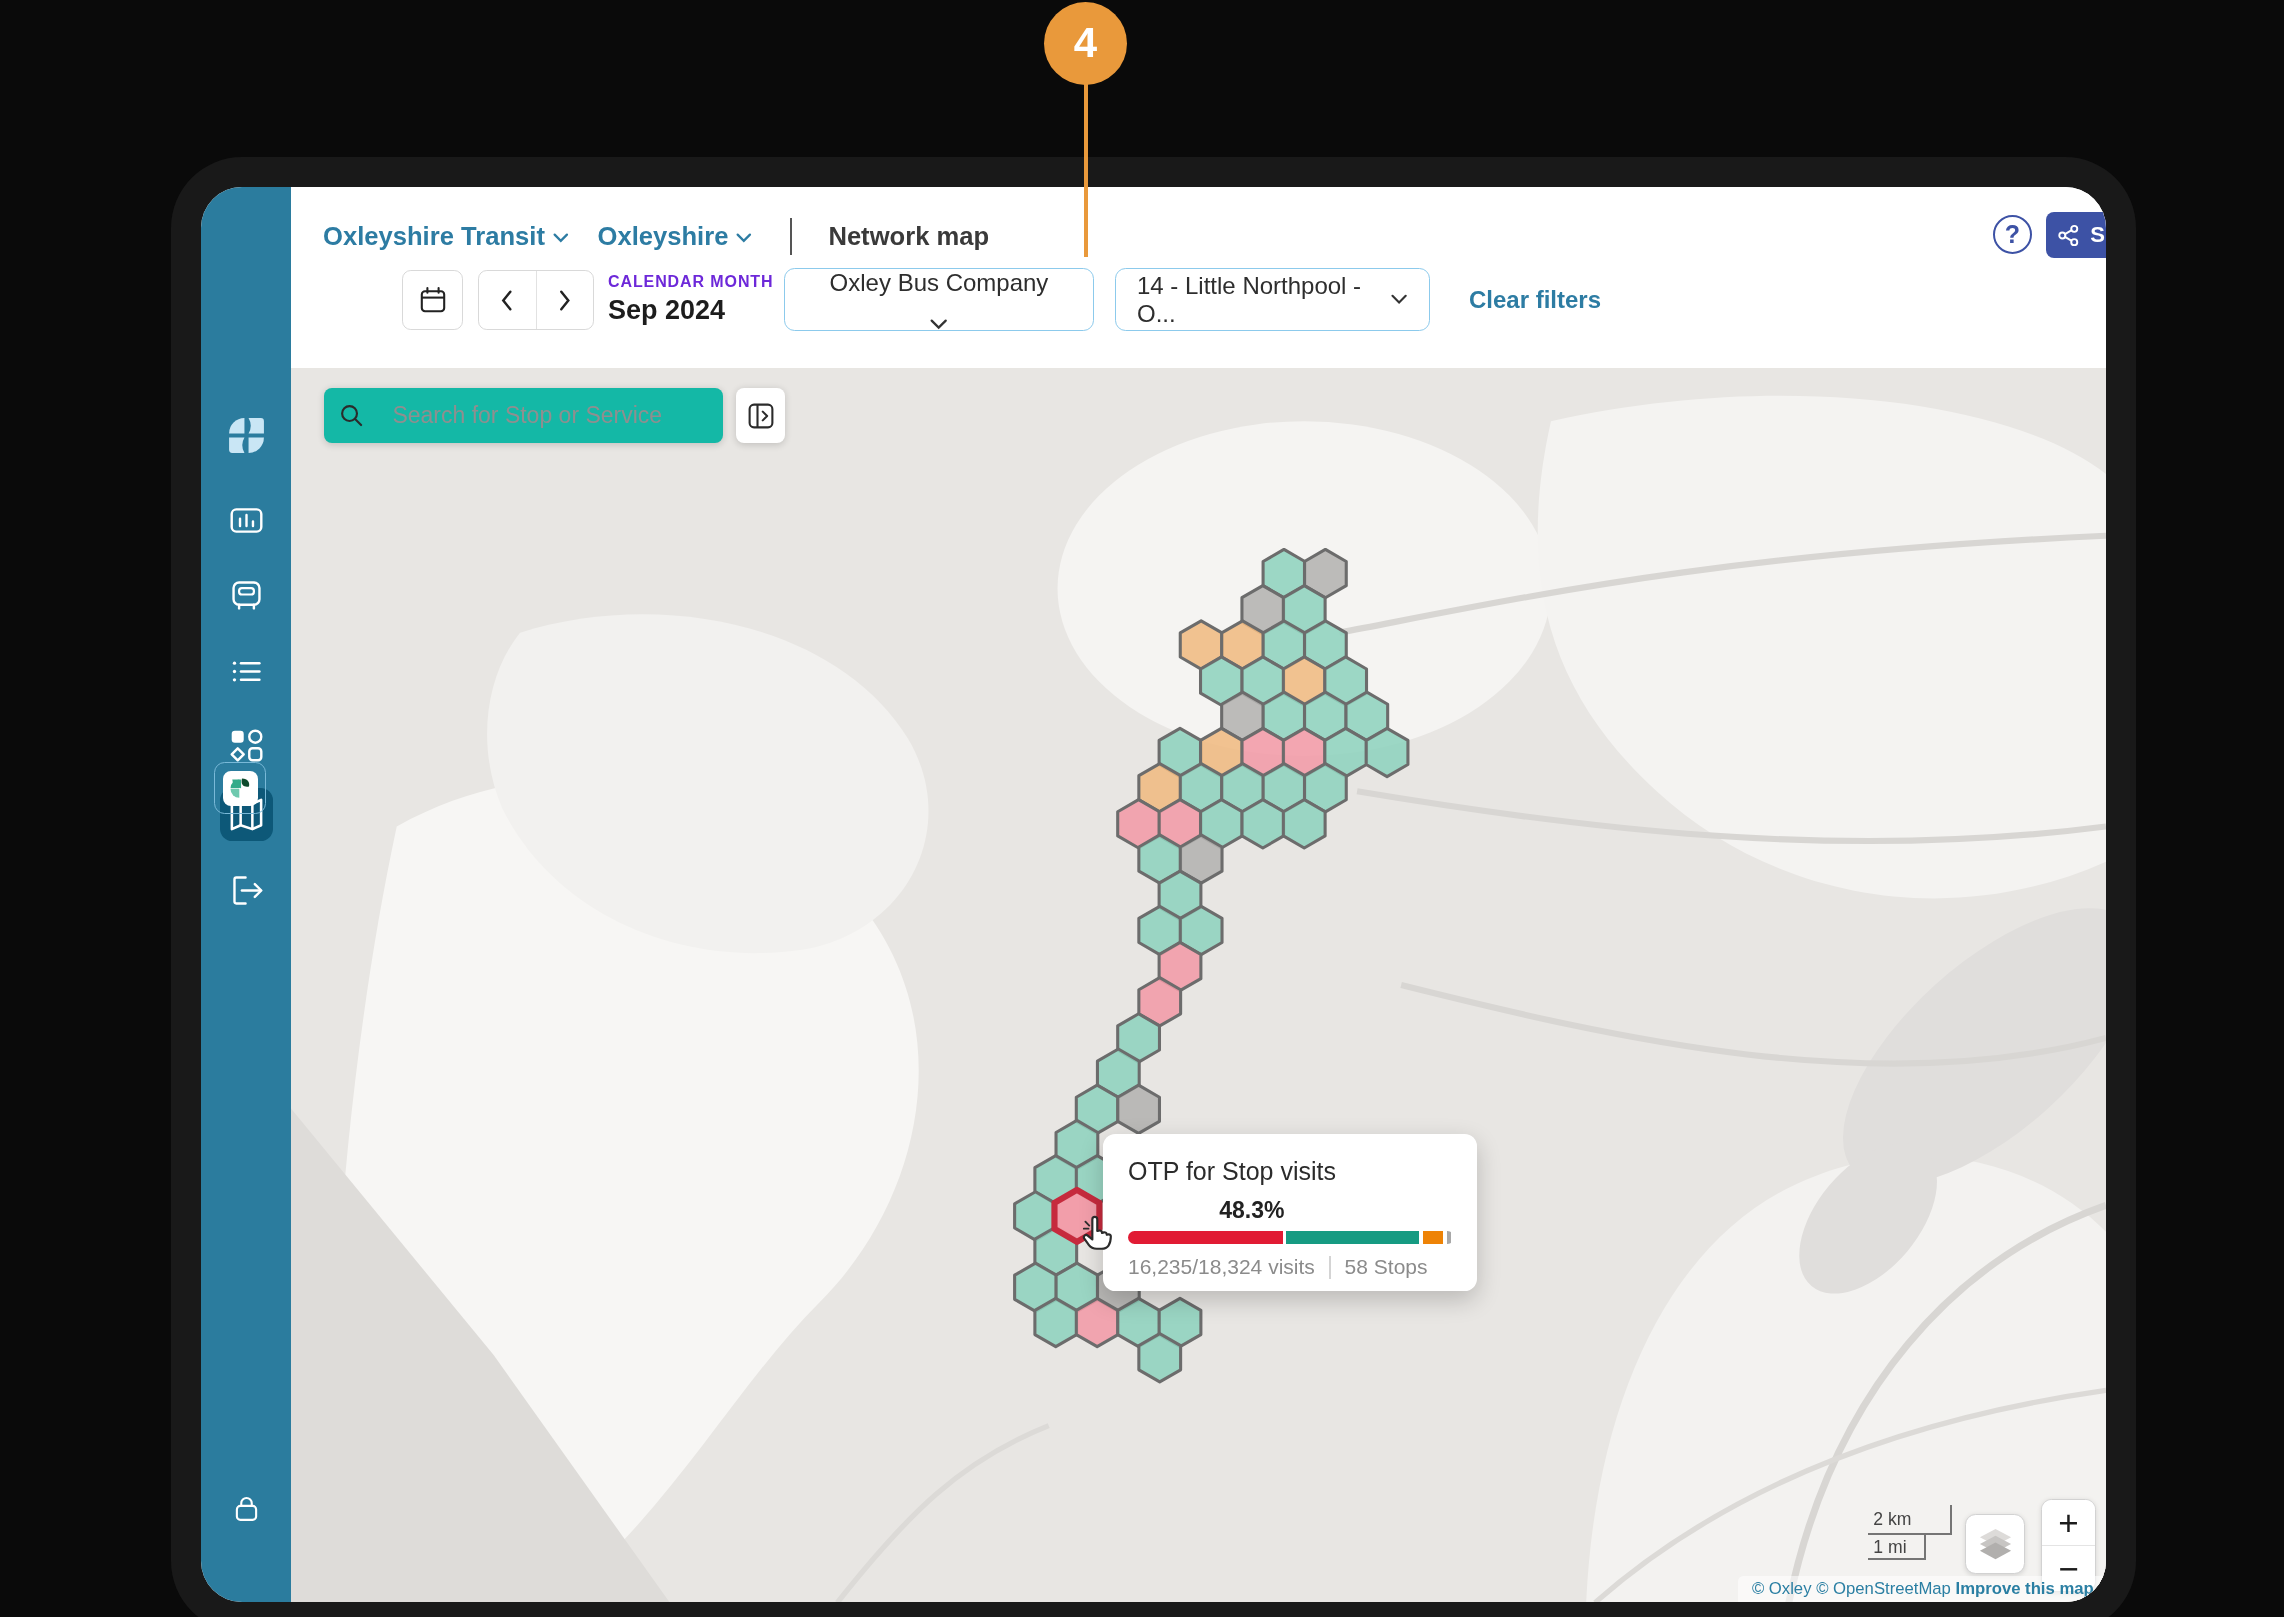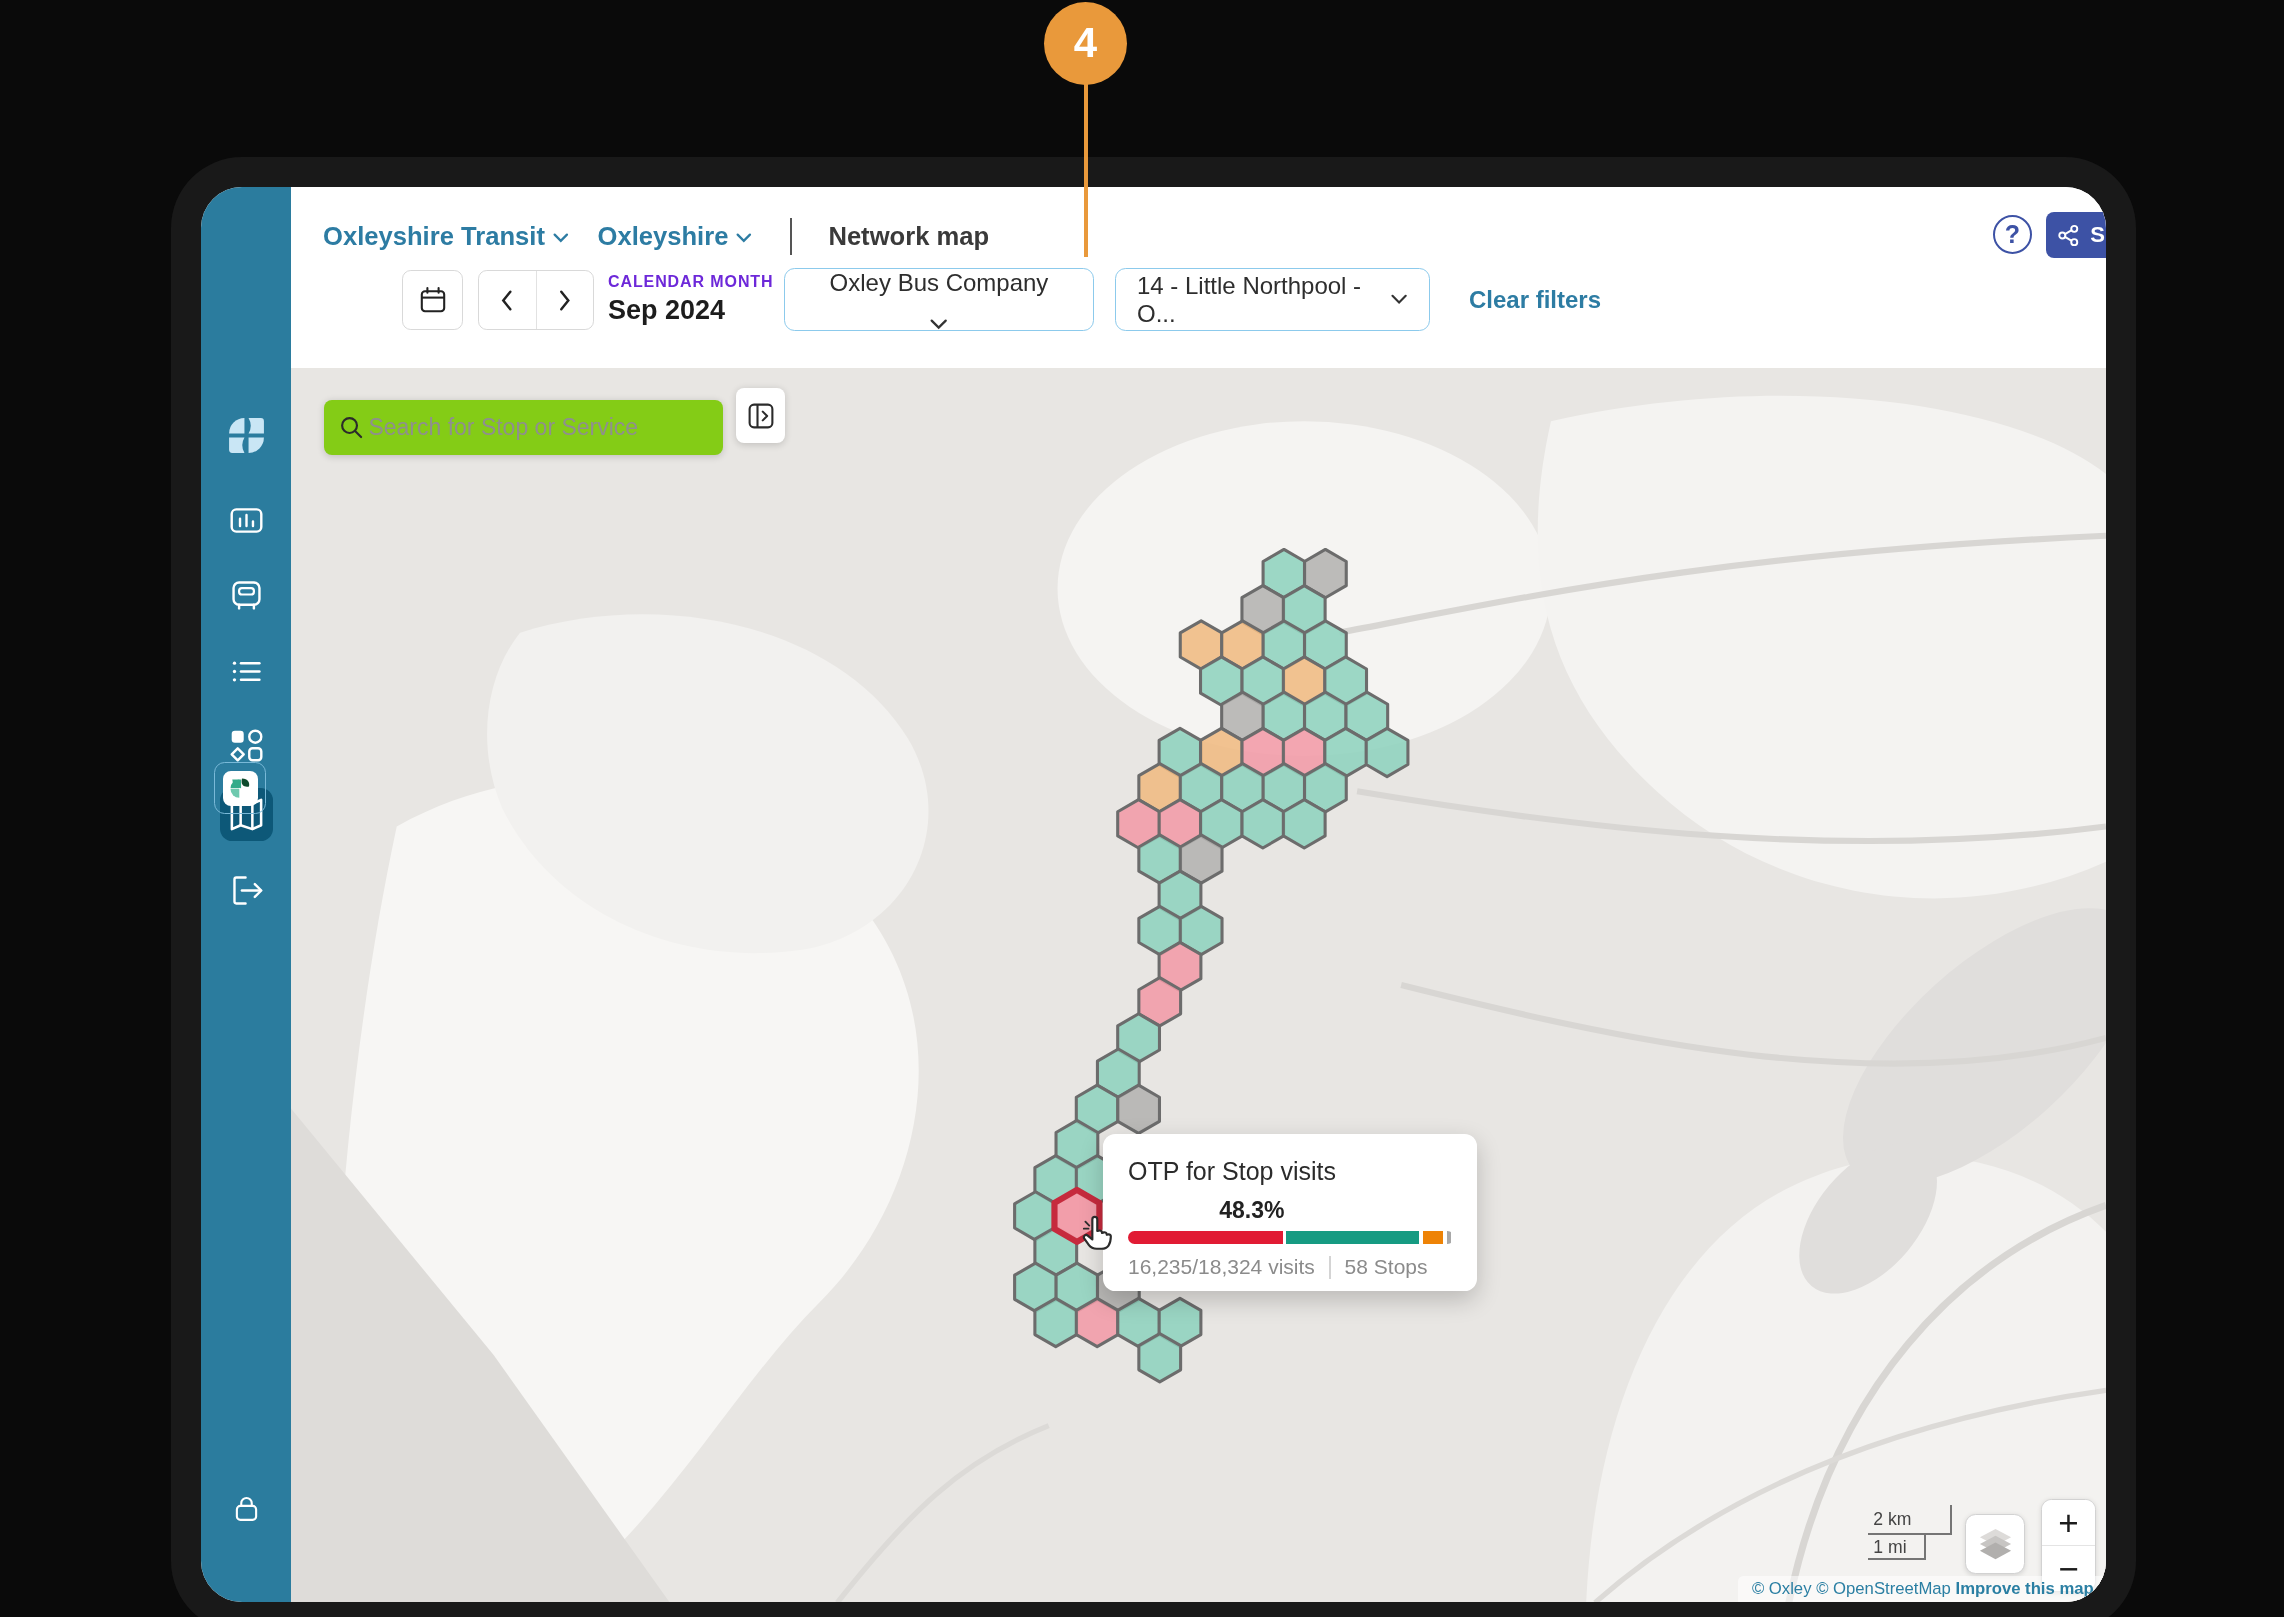--- a/index.html
+++ b/index.html
@@ -46,22 +46,22 @@
   .help-btn{position:absolute;left:1702px;top:28px;width:39px;height:39px;border:2.6px solid #3d52a5;border-radius:50%;
     color:#3d52a5;font-size:25px;font-weight:700;display:flex;align-items:center;justify-content:center;background:#fff;}
   .share-btn{position:absolute;left:1755px;top:25px;width:116px;height:46px;background:#3d52a5;border:none;border-radius:8px;
     color:#fff;font-size:22px;font-weight:600;display:flex;align-items:center;justify-content:center;gap:10.6px;}
 
   
   .map{position:absolute;left:90px;top:181px;width:1815px;height:1235px;background:#e8e6e3;overflow:hidden;}
   .map svg.decor{position:absolute;left:0;top:0;}
   #hexes{position:absolute;left:0;top:0;}
 
-  .search-box{position:absolute;left:33px;top:20px;width:399px;height:55px;background:#84cc16;border-radius:8px;
-    box-shadow:0 1.8px 7px rgba(0,0,0,.16);display:flex;align-items:center;padding:0 14px;gap:2px;margin-top:12px;}
+  .search-box{position:absolute;left:33px;top:20px;width:399px;height:55px;background:#14b8a6;border-radius:8px;
+    box-shadow:0 1.8px 7px rgba(0,0,0,.16);display:flex;align-items:center;padding:0 14px;gap:26px;}
   .search-box input{border:none;outline:none;flex:1;font-size:23px;color:#333;background:transparent;}
   .search-box input::placeholder{color:#8f8f8f;}
   .panel-btn{position:absolute;left:445px;top:20px;width:49px;height:55px;background:#fff;border-radius:8px;border:none;
     box-shadow:0 1.8px 7px rgba(0,0,0,.16);display:flex;align-items:center;justify-content:center;}
 
   .chips{position:absolute;left:549px;top:23px;display:flex;gap:17.6px;}
   .chip{height:46px;background:#ddeef8;border:1.8px solid #4294c0;border-radius:17.6px;display:flex;align-items:center;
     gap:10.6px;padding:0 19.4px;font-size:20px;color:#333;white-space:nowrap;}
   .chip .dot{width:14px;height:14px;border-radius:50%;flex:0 0 auto;}
 

